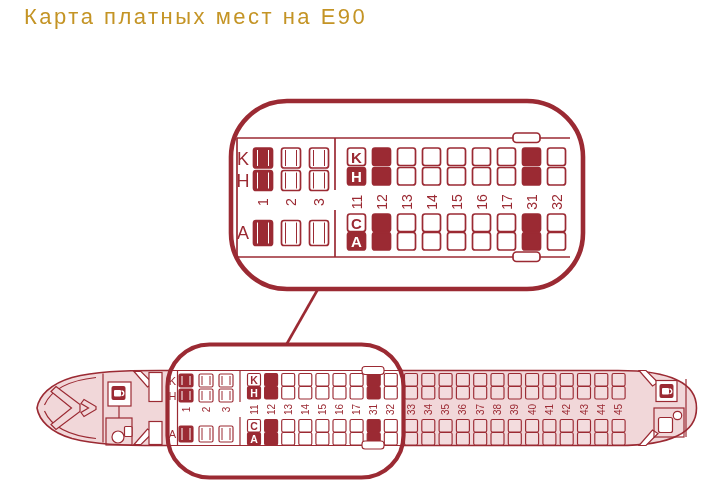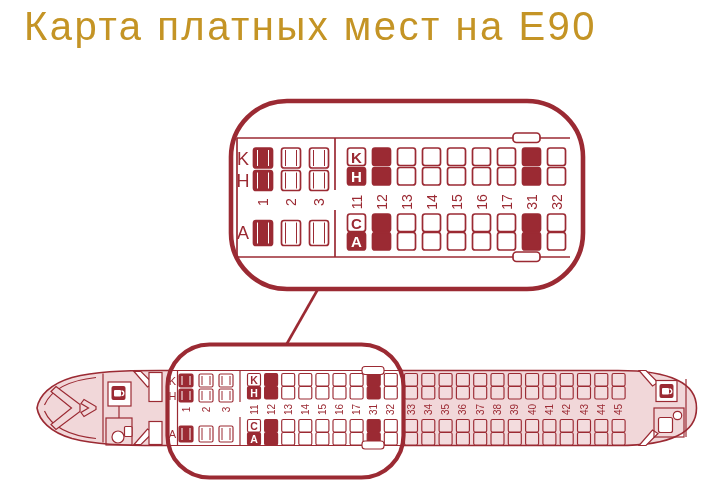--- a/index.html
+++ b/index.html
@@ -7,21 +7,21 @@
     --pink:#F1D7D9;
     --pinkseat:#F3DCDE;
     --gold:#C49425;
     --bg:#FFFFFF;
   }
   html,body{margin:0;padding:0;background:var(--bg);}
   .stage{position:relative;width:705px;height:483px;overflow:hidden;background:var(--bg);}
   .title{
     position:absolute;left:24px;top:4px;margin:0;
     font-family:"Liberation Sans",sans-serif;
-    font-size:40px;font-weight:400;letter-spacing:2.5px;
+    font-size:22px;font-weight:400;letter-spacing:2.5px;
     color:var(--gold);white-space:nowrap;
   }
   svg{position:absolute;left:0;top:0;}
   text{font-family:"Liberation Sans",sans-serif;}
   .fus{fill:var(--pink);stroke:var(--accent);stroke-width:1.6;}
   .so{stroke:var(--accent);stroke-width:1.2;}
   .fp{fill:var(--pink);}
   .fw{fill:#fff;}
   .fa{fill:var(--accent);}
   .fn{fill:none;}

